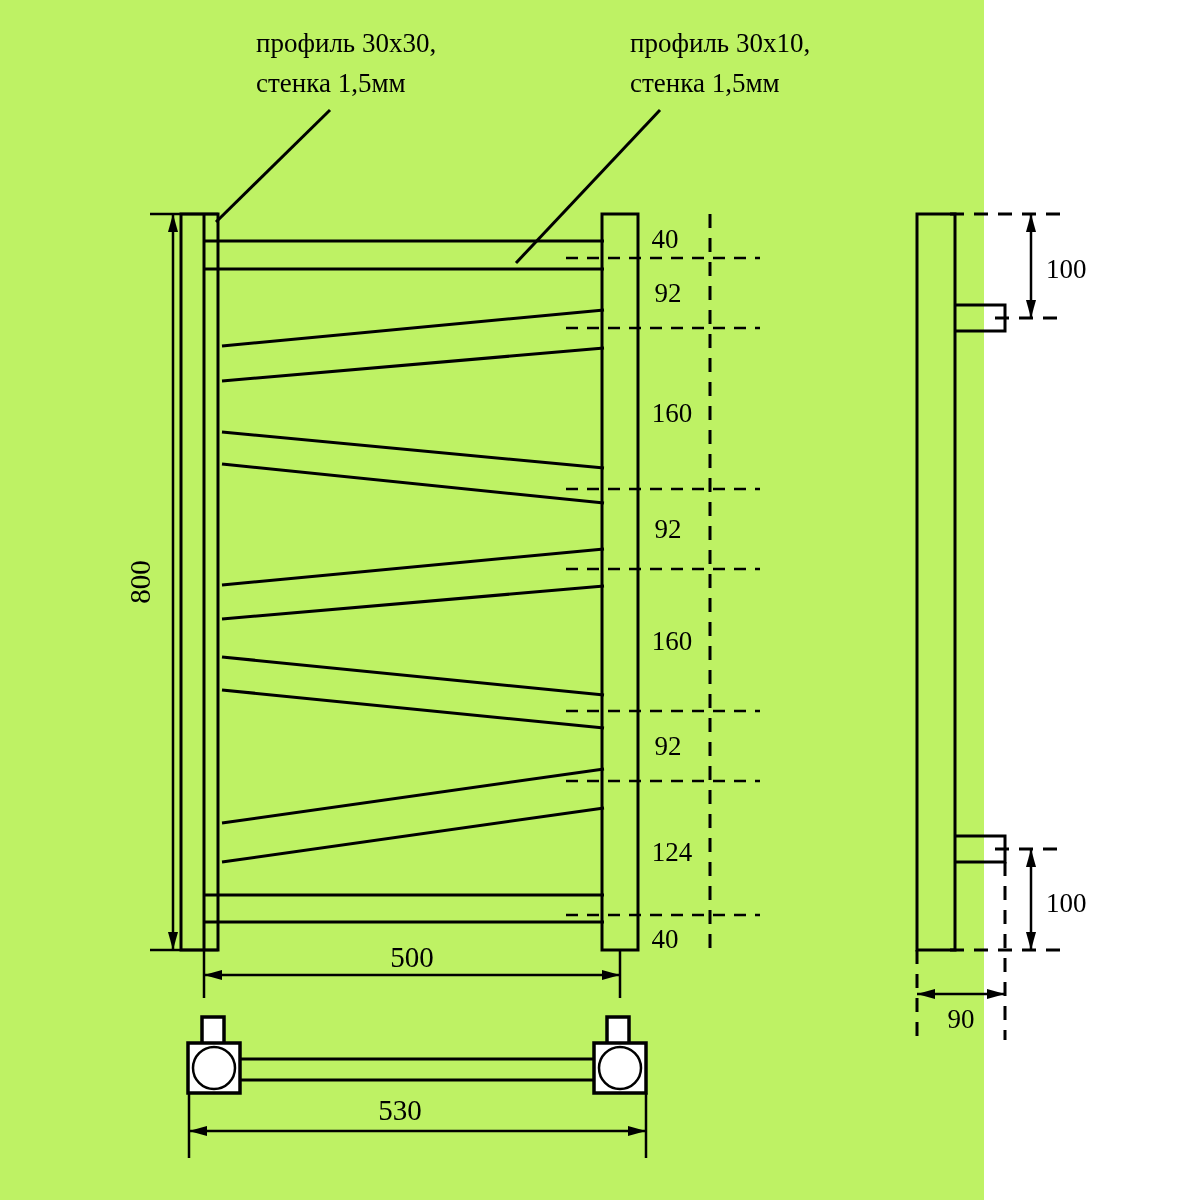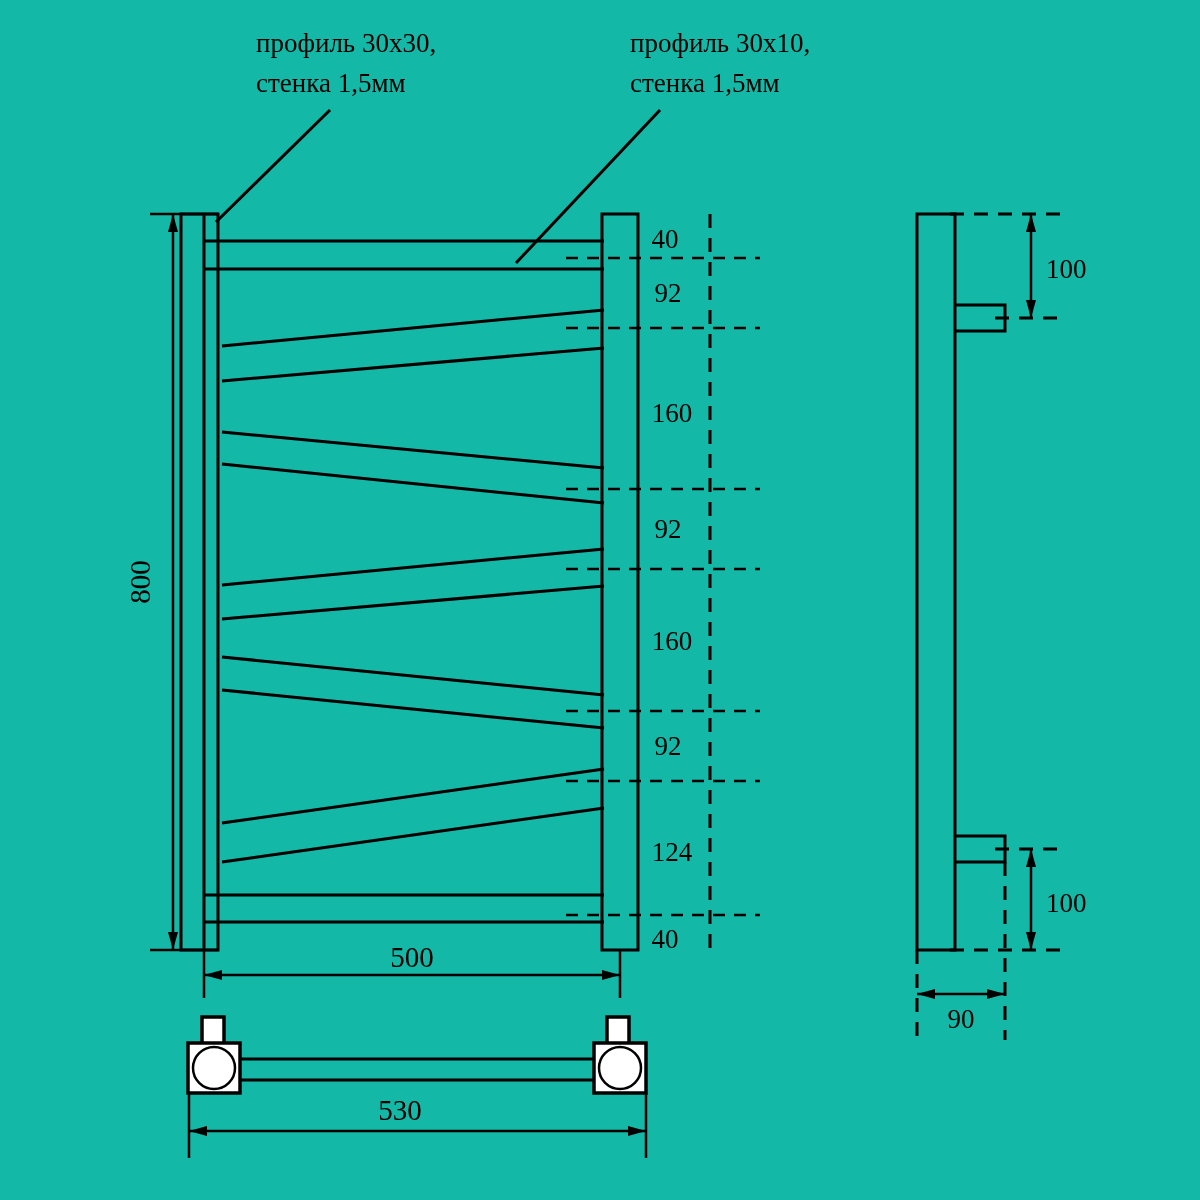--- a/index.html
+++ b/index.html
@@ -8,23 +8,23 @@
     background: #ffffff;
   }
   body {
     font-family: "Liberation Serif", serif;
     width: 1200px;
     height: 1200px;
     overflow: hidden;
   }
   #drawing-root {
     position: relative;
-    width: 1200px;
+    width: 984px;
     height: 1200px;
-    background: #14b8a6;
+    background: #bef264;
   }
   svg.sheet {
     position: absolute;
     left: 0;
     top: 0;
     width: 1200px;
     height: 1200px;
   }
   .txt {
     font-family: "Liberation Serif", serif;

